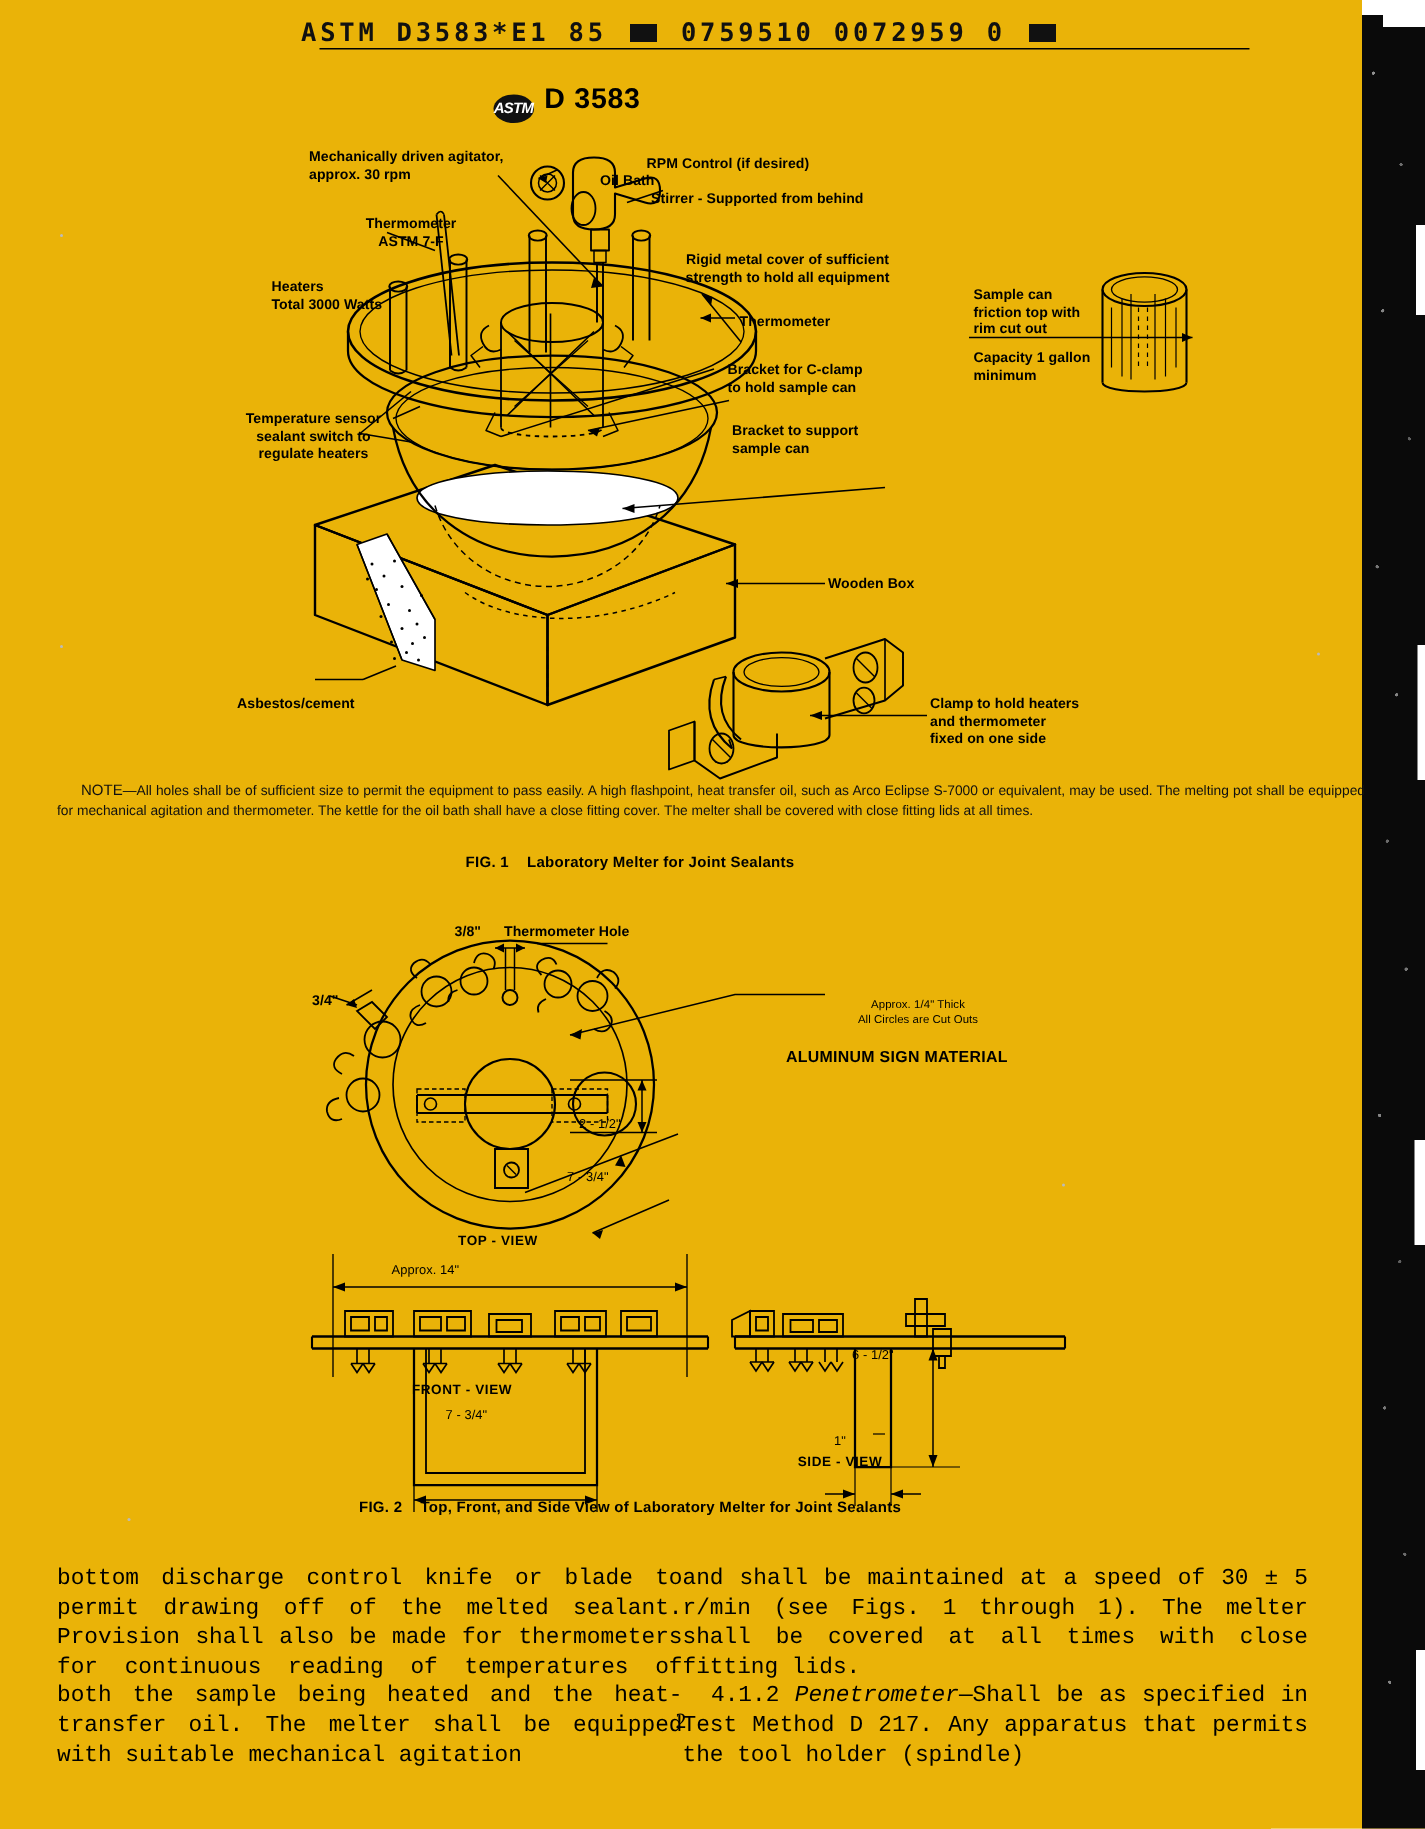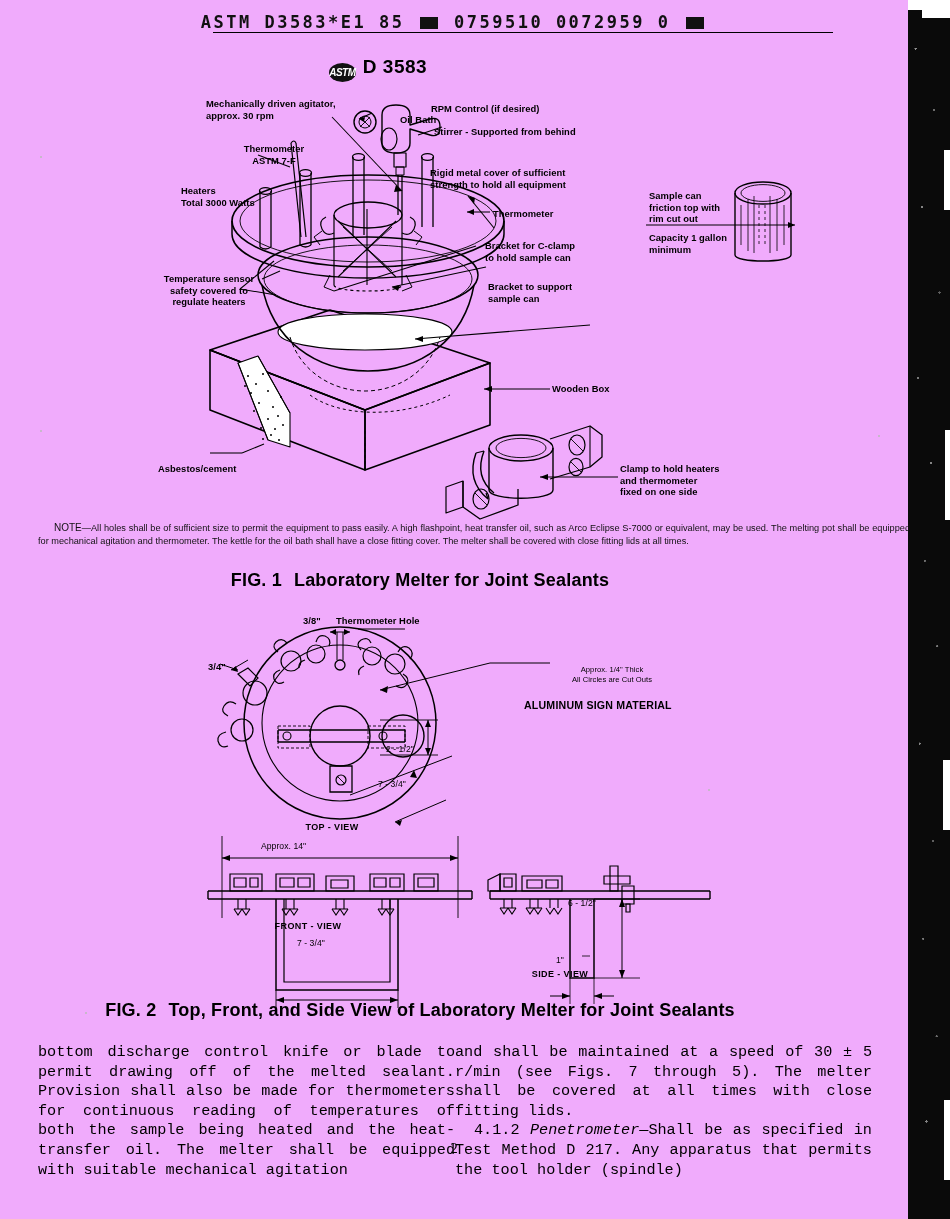--- a/index.html
+++ b/index.html
@@ -1,20 +1,20 @@
 <!DOCTYPE html>
 <html><head>
 <meta charset="utf-8">
 <style>
   html,body{margin:0;padding:0;background:#fff;}
   body{
     width:950px;height:1219px;position:relative;overflow:hidden;
     font-family:"Liberation Sans",sans-serif;color:#000;
   }
-  .page{position:absolute;inset:0;background:#f0abfc;}
+  .page{position:absolute;inset:0;background:#eab308;}
 
   
   .scan-band{
     position:absolute;top:0;right:0;width:42px;height:1219px;
     background:#0a0a0a;
   }
   .scan-band::after{
     content:"";position:absolute;inset:0;
     background-image:
       radial-gradient(circle at 18% 4%, rgba(255,255,255,.55) 0 1px, transparent 1.2px),
@@ -69,21 +69,21 @@
   
   .note{
     position:absolute;left:38px;top:521px;width:872px;
     font-size:9.2px;line-height:13.2px;text-align:justify;color:#111;
   }
   .note .sc{font-variant:small-caps;font-size:10px;}
   .note-indent{display:inline-block;width:16px;}
 
   .fig-cap{
     position:absolute;width:840px;left:0;text-align:center;
-    font-size:18px;font-weight:bold;letter-spacing:.2px;
+    font-size:10px;font-weight:bold;letter-spacing:.2px;
   }
   .fig-cap .num{margin-right:12px;}
 
   
   .col{
     position:absolute;top:1043px;width:417px;
     font-family:Liberation Mono, monospace;
     font-size:15.2px;line-height:19.6px;text-align:justify;
     color:#000;
   }
@@ -315,34 +315,34 @@
     </g>
   </svg>
 
   <div class="lbl" style="left:206px;top:98px;width:180px;">Mechanically driven agitator,
 approx. 30 rpm</div>
   <div class="lbl" style="left:383px;top:103px;width:160px;padding-left:48px;">RPM Control (if desired)</div>
   <div class="lbl" style="left:400px;top:114px;width:140px;">Oil Bath</div>
   <div class="lbl" style="left:434px;top:126px;width:220px;">Stirrer - Supported from behind</div>
   <div class="lbl c" style="left:218px;top:143px;width:112px;">Thermometer
 ASTM 7-F</div>
-  <div class="lbl" style="left:430px;top:167px;width:190px;">Rigid metal cover of sufficient
+  <div class="lbl" style="left:430px;top:167px;width:190px;text-align:center;">Rigid metal cover of sufficient
 strength to hold all equipment</div>
   <div class="lbl" style="left:181px;top:185px;width:120px;">Heaters
 Total 3000 Watts</div>
   <div class="lbl" style="left:493px;top:208px;width:120px;">Thermometer</div>
   <div class="lbl" style="left:649px;top:190px;width:140px;">Sample can
 friction top with
 rim cut out</div>
   <div class="lbl" style="left:649px;top:232px;width:140px;">Capacity 1 gallon
 minimum</div>
   <div class="lbl" style="left:485px;top:240px;width:160px;">Bracket for C-clamp
 to hold sample can</div>
   <div class="lbl c" style="left:148px;top:273px;width:122px;">Temperature sensor
-safety covered to
+sealant switch to
 regulate heaters</div>
   <div class="lbl" style="left:488px;top:281px;width:140px;">Bracket to support
 sample can</div>
   <div class="lbl" style="left:552px;top:383px;width:120px;">Wooden Box</div>
   <div class="lbl" style="left:158px;top:463px;width:120px;">Asbestos/cement</div>
   <div class="lbl" style="left:620px;top:463px;width:150px;">Clamp to hold heaters
 and thermometer
 fixed on one side</div>
 
   <div class="note">
@@ -548,21 +548,21 @@
 
   <div class="fig-cap" style="top:1000px;">
     <span class="num">FIG.  2</span><span>Top, Front, and Side View of Laboratory Melter for Joint Sealants</span>
   </div>
 
   <div class="col" style="left:38px;">
     <p>bottom discharge control knife or blade to permit drawing off of the melted sealant. Provision shall also be made for thermometers for continuous reading of temperatures of both the sample being heated and the heat-transfer oil. The melter shall be equipped with suitable mechanical agitation</p>
   </div>
 
   <div class="col" style="left:455px;">
-    <p>and shall be maintained at a speed of 30 ± 5 r/min (see Figs. 7 through 5). The melter shall be covered at all times with close fitting lids.</p>
+    <p>and shall be maintained at a speed of 30 ± 5 r/min (see Figs. 1 through 1). The melter shall be covered at all times with close fitting lids.</p>
     <p class="ind">
       <span>4.1.2</span>
       <em>Penetrometer</em><span>—Shall be as specified in Test Method D 217. Any apparatus that permits the tool holder (spindle)</span>
     </p>
   </div>
 
   <div class="page-no">2</div>
 
   <div class="speck" style="left:40px;top:156px;"></div>
   <div class="speck" style="left:40px;top:430px;"></div>

